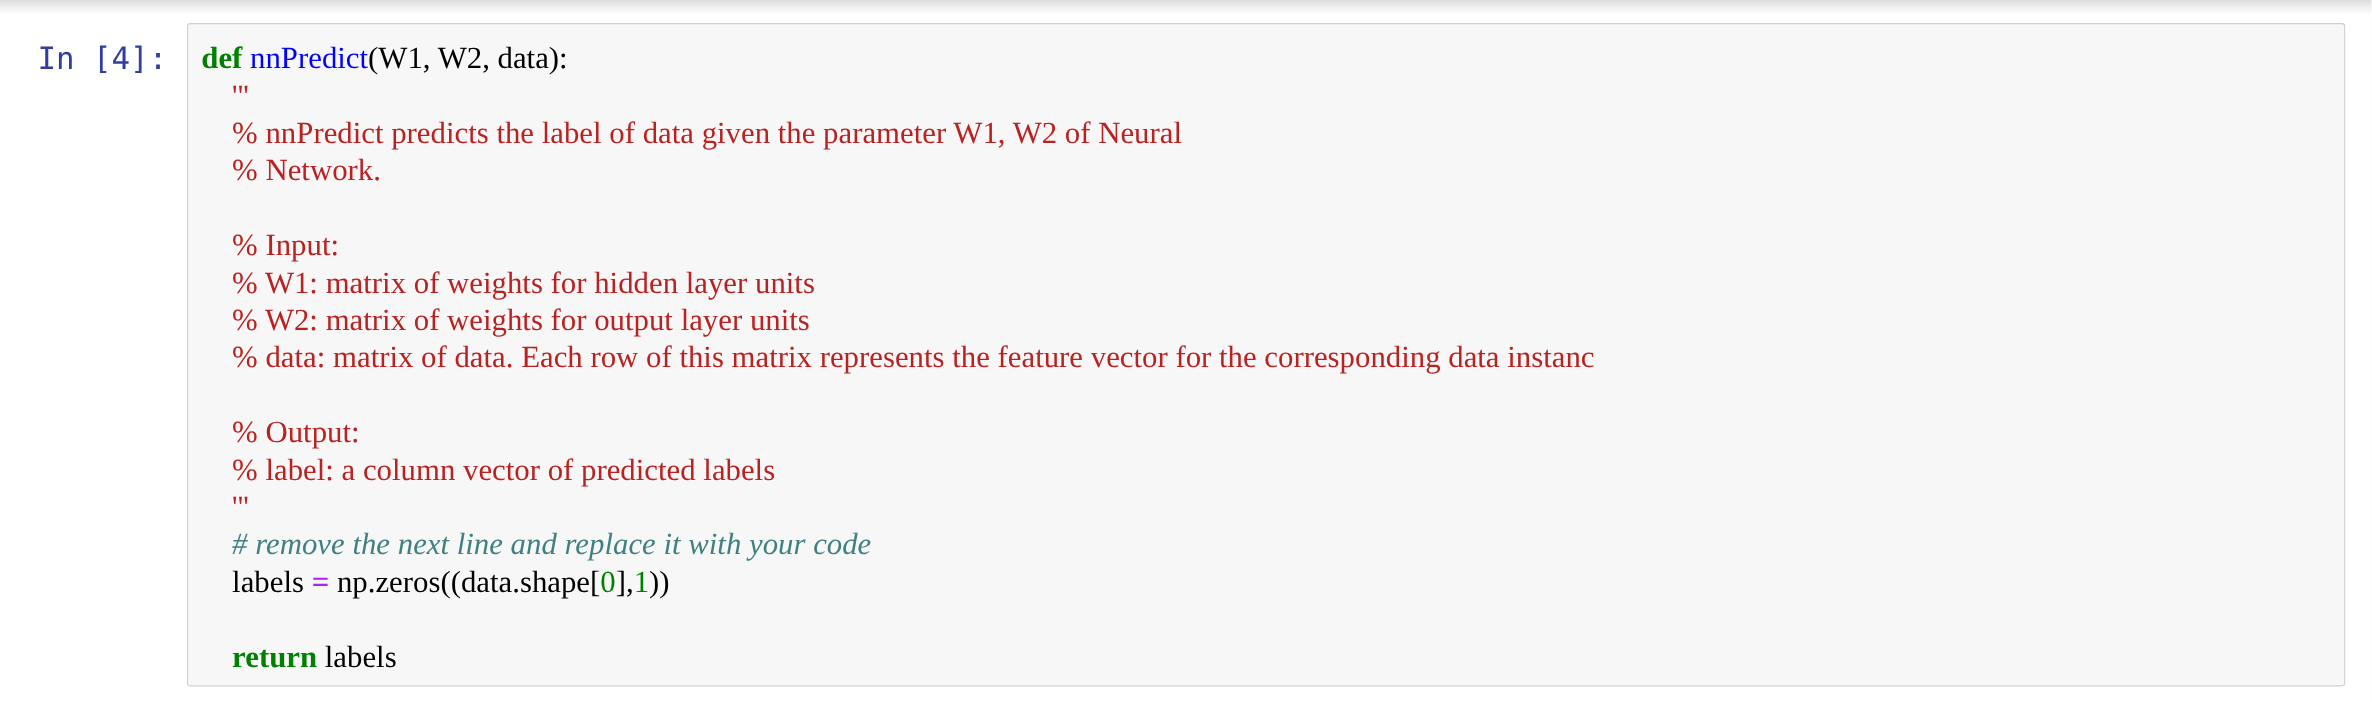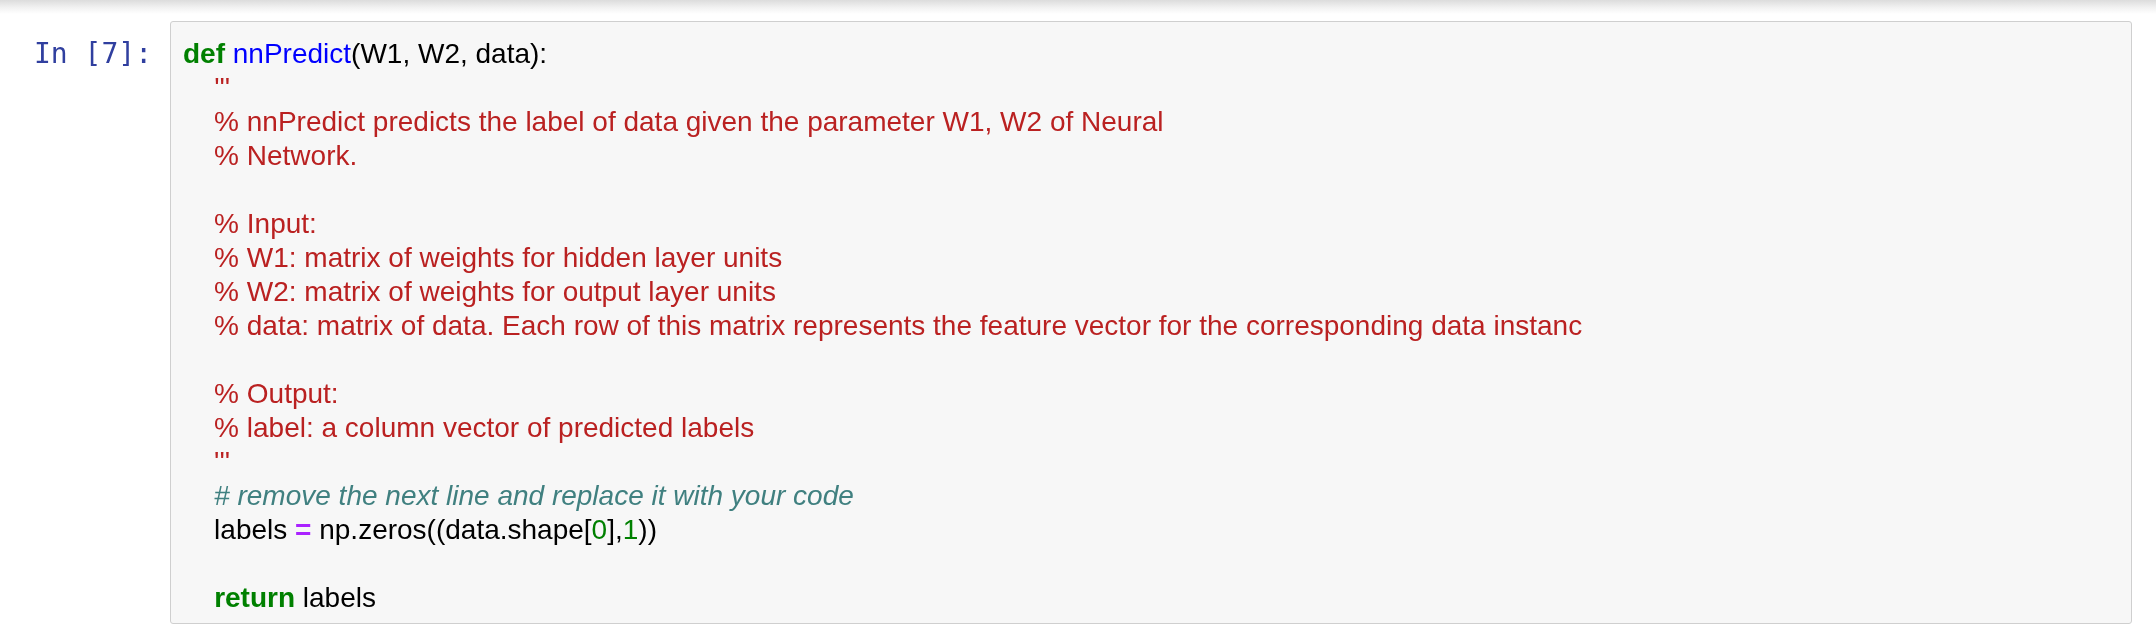--- a/index.html
+++ b/index.html
@@ -40,39 +40,39 @@
     margin-right: 24px;
     background: var(--cell-background, #f7f7f7);
     border: 1px solid var(--cell-border, #cfcfcf);
     border-radius: 3px;
     padding: 15px 0 8px 12px;
     overflow: hidden;
     min-height: 601px;
   }
   pre.code {
     margin: 0;
-    font-family: Liberation Sans, sans-serif;
+    font-family: Liberation Serif, serif;
     font-size: 28px;
     line-height: 34px;
     white-space: pre;
     color: var(--plain, #000000);
   }
   .code-line { height: 34px; white-space: pre; }
   .tok-plain { color: var(--plain, #000000); }
   .tok-kw    { color: var(--keyword, #008000); font-weight: bold; }
   .tok-fn    { color: var(--function-name, #0000FF); }
   .tok-str   { color: var(--string, #BA2121); }
   .tok-com   { color: var(--comment, #408080); font-style: italic; }
   .tok-op    { color: var(--operator, #AA22FF); font-weight: bold; }
   .tok-num   { color: var(--number, #008000); }
 </style>
 </head>
 <body>
 
 <div class="page">
   <div class="top-shadow"></div>
   <div class="cell-row">
-    <div class="prompt">In [7]:</div>
+    <div class="prompt">In [4]:</div>
     <div class="input-area">
       <pre class="code"><div class="code-line"><span class="tok-kw">def</span><span class="tok-plain"> </span><span class="tok-fn">nnPredict</span><span class="tok-plain">(W1, W2, data):</span></div><div class="code-line"><span class="tok-plain">    </span><span class="tok-str">'''</span></div><div class="code-line"><span class="tok-str">    % nnPredict predicts the label of data given the parameter W1, W2 of Neural</span></div><div class="code-line"><span class="tok-str">    % Network.</span></div><div class="code-line">&nbsp;</div><div class="code-line"><span class="tok-str">    % Input:</span></div><div class="code-line"><span class="tok-str">    % W1: matrix of weights for hidden layer units</span></div><div class="code-line"><span class="tok-str">    % W2: matrix of weights for output layer units</span></div><div class="code-line"><span class="tok-str">    % data: matrix of data. Each row of this matrix represents the feature vector for the corresponding data instanc</span></div><div class="code-line">&nbsp;</div><div class="code-line"><span class="tok-str">    % Output:</span></div><div class="code-line"><span class="tok-str">    % label: a column vector of predicted labels</span></div><div class="code-line"><span class="tok-str">    '''</span></div><div class="code-line"><span class="tok-com">    # remove the next line and replace it with your code</span></div><div class="code-line"><span class="tok-plain">    labels </span><span class="tok-op">=</span><span class="tok-plain"> np.zeros((data.shape[</span><span class="tok-num">0</span><span class="tok-plain">],</span><span class="tok-num">1</span><span class="tok-plain">))</span></div><div class="code-line">&nbsp;</div><div class="code-line"><span class="tok-plain">    </span><span class="tok-kw">return</span><span class="tok-plain"> labels</span></div></pre>
     </div>
   </div>
 </div>
 
 </body></html>

